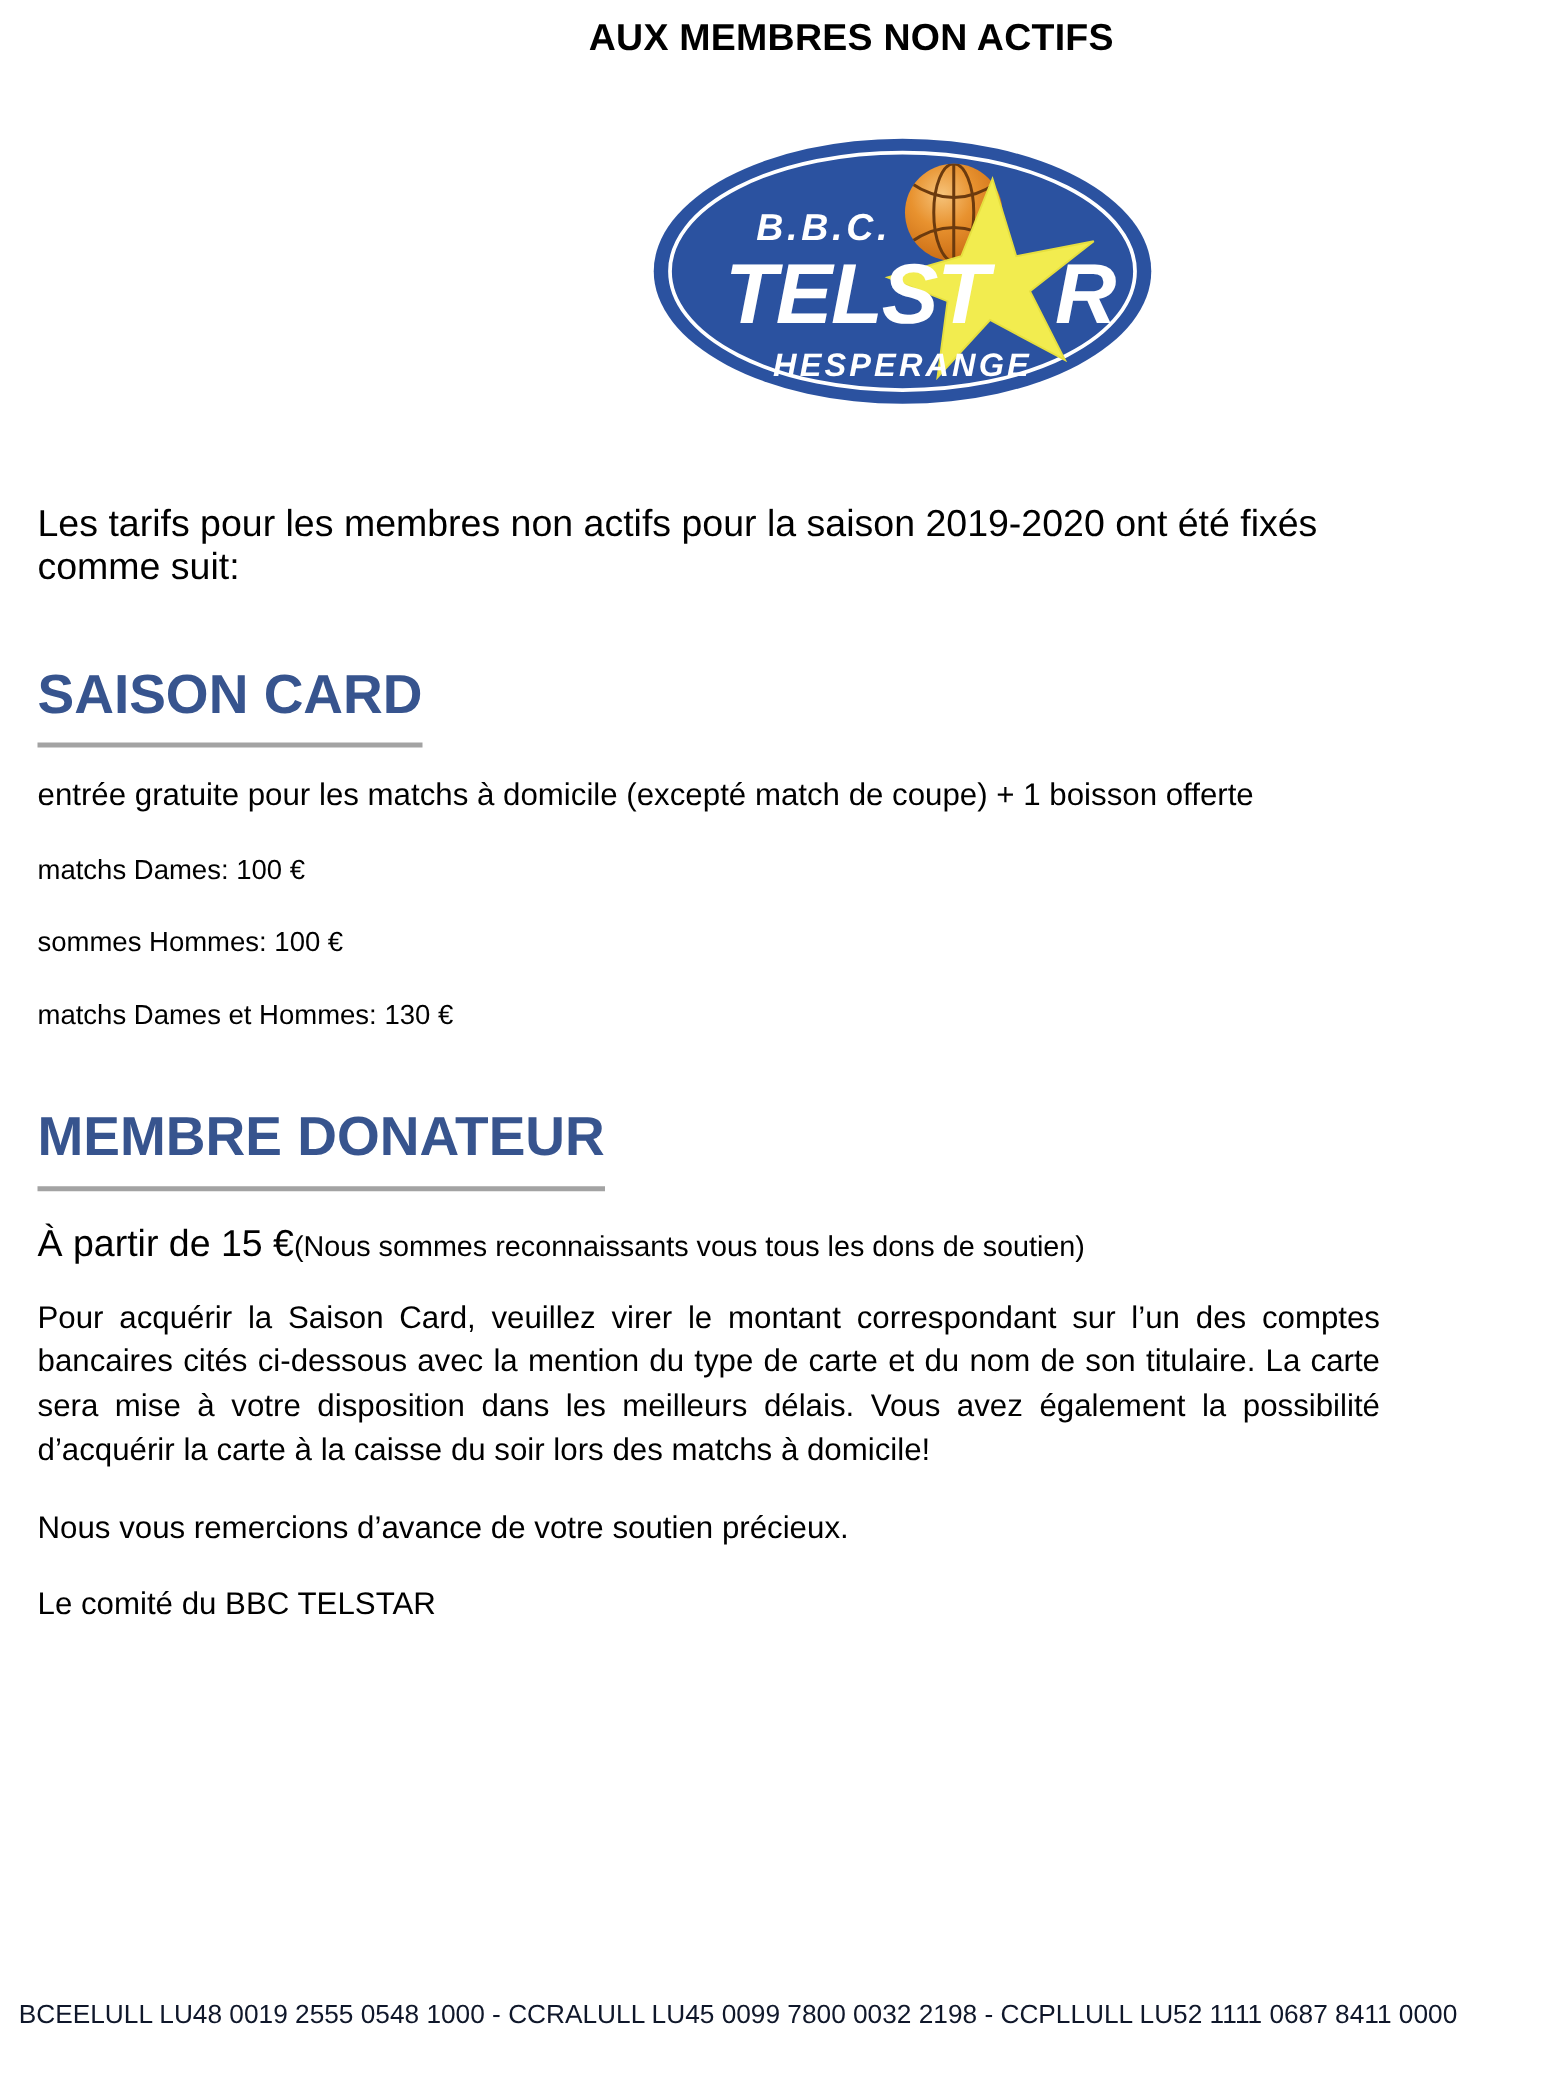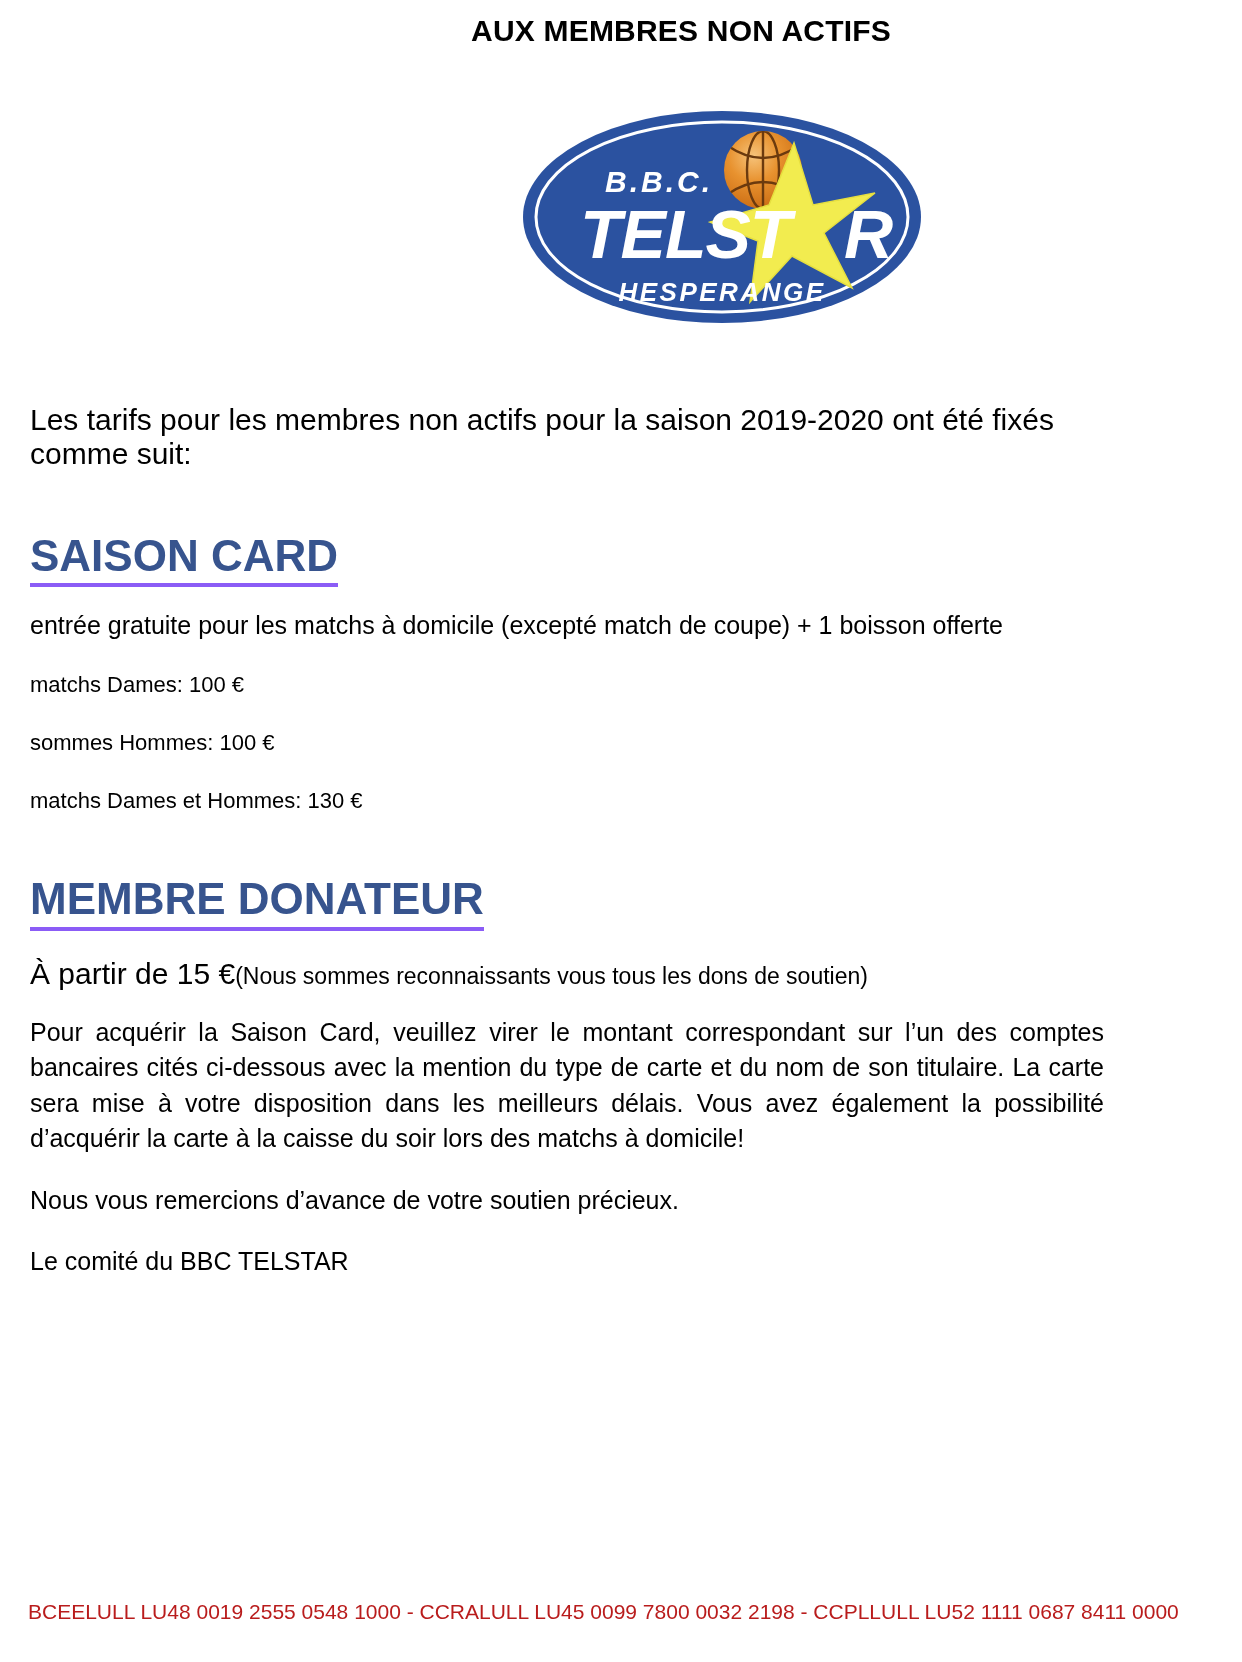--- a/index.html
+++ b/index.html
@@ -71,22 +71,22 @@
   .intro {
     margin-top: 78px;
     font-size: 30px;
   }
   h2.section-title {
     margin: 30px 0 0 0;
     font-size: 44px;
     font-weight: bold;
     color: #37548E;
     display: inline-block;
-    border-bottom: 4px solid #8b5cf6;
-    padding-bottom: 3px;
+    border-bottom: 4px solid #a3a3a3;
+    padding-bottom: 14px;
     line-height: 1.12;
   }
   .section-title-row { margin-top: 30px; }
   .sub-note {
     margin-top: 24px;
     font-size: 25px;
   }
   .price-line {
     margin-top: 32px;
     font-size: 22px;
@@ -106,25 +106,25 @@
   }
   .para-left {
     margin-top: 26px;
     font-size: 25px;
     line-height: 1.42;
   }
 
   
   .footer {
     position: absolute;
-    left: 28px;
+    left: 15px;
     right: 30px;
     bottom: 38px;
     font-size: 21px;
-    color: #b91c1c;
+    color: #0f172a;
     white-space: nowrap;
   }
 </style>
 </head>
 <body>
 
 <div class="page">
 
   <div class="doc-header">
     <div class="title">AUX MEMBRES NON ACTIFS</div>

